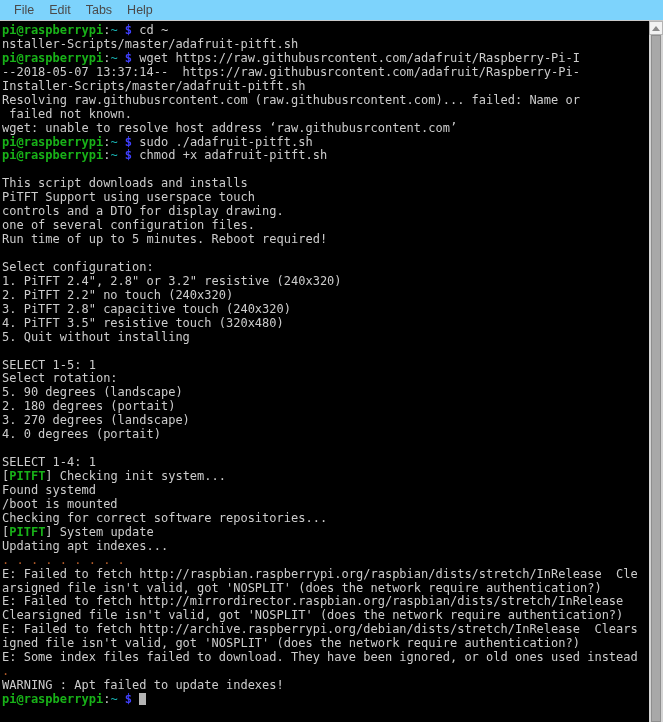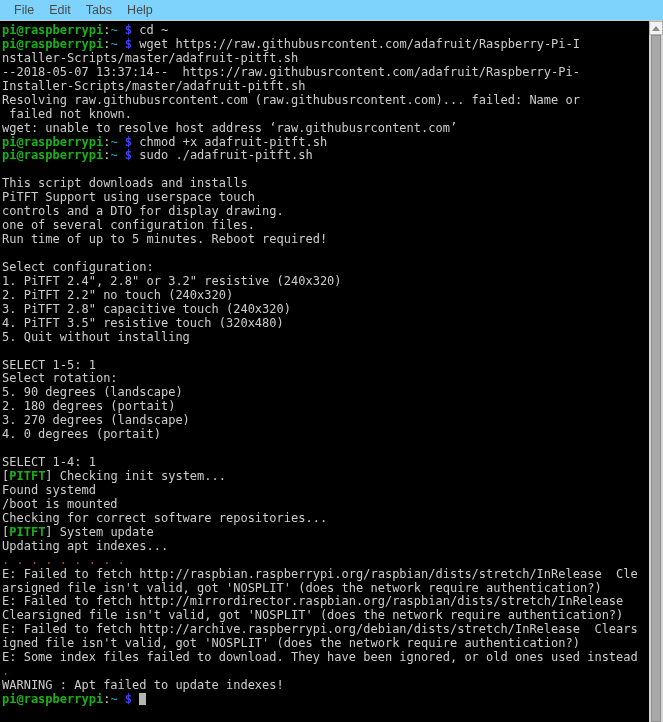--- a/index.html
+++ b/index.html
@@ -132,29 +132,29 @@
   <div class="menubar">
     <div class="menu-item">File</div>
     <div class="menu-item">Edit</div>
     <div class="menu-item">Tabs</div>
     <div class="menu-item">Help</div>
   </div>
 
   <div class="term-wrap">
     <div class="screen" id="screen">
         <div class="line"><span class="c-green">pi@raspberrypi</span><span class="c-white">:</span><span class="c-cyan">~</span><span class="c-white"> </span><span class="c-blue">$</span><span class="c-white"> cd ~</span></div>
+        <div class="line"><span class="c-white">nstaller-Scripts/master/adafruit-pitft.sh</span></div>
         <div class="line"><span class="c-green">pi@raspberrypi</span><span class="c-white">:</span><span class="c-cyan">~</span><span class="c-white"> </span><span class="c-blue">$</span><span class="c-white"> wget https://raw.githubusrcontent.com/adafruit/Raspberry-Pi-I</span></div>
-        <div class="line"><span class="c-white">nstaller-Scripts/master/adafruit-pitft.sh</span></div>
         <div class="line"><span class="c-white">--2018-05-07 13:37:14--  https://raw.githubusrcontent.com/adafruit/Raspberry-Pi-</span></div>
         <div class="line"><span class="c-white">Installer-Scripts/master/adafruit-pitft.sh</span></div>
         <div class="line"><span class="c-white">Resolving raw.githubusrcontent.com (raw.githubusrcontent.com)... failed: Name or</span></div>
         <div class="line"><span class="c-white"> failed not known.</span></div>
         <div class="line"><span class="c-white">wget: unable to resolve host address ‘raw.githubusrcontent.com’</span></div>
+        <div class="line"><span class="c-green">pi@raspberrypi</span><span class="c-white">:</span><span class="c-cyan">~</span><span class="c-white"> </span><span class="c-blue">$</span><span class="c-white"> sudo ./adafruit-pitft.sh</span></div>
         <div class="line"><span class="c-green">pi@raspberrypi</span><span class="c-white">:</span><span class="c-cyan">~</span><span class="c-white"> </span><span class="c-blue">$</span><span class="c-white"> chmod +x adafruit-pitft.sh</span></div>
-        <div class="line"><span class="c-green">pi@raspberrypi</span><span class="c-white">:</span><span class="c-cyan">~</span><span class="c-white"> </span><span class="c-blue">$</span><span class="c-white"> sudo ./adafruit-pitft.sh</span></div>
         <div class="line blank"><span class="c-white"> </span></div>
         <div class="line"><span class="c-white">This script downloads and installs</span></div>
         <div class="line"><span class="c-white">PiTFT Support using userspace touch</span></div>
         <div class="line"><span class="c-white">controls and a DTO for display drawing.</span></div>
         <div class="line"><span class="c-white">one of several configuration files.</span></div>
         <div class="line"><span class="c-white">Run time of up to 5 minutes. Reboot required!</span></div>
         <div class="line blank"><span class="c-white"> </span></div>
         <div class="line"><span class="c-white">Select configuration:</span></div>
         <div class="line"><span class="c-white">1. PiTFT 2.4", 2.8" or 3.2" resistive (240x320)</span></div>
         <div class="line"><span class="c-white">2. PiTFT 2.2" no touch (240x320)</span></div>

